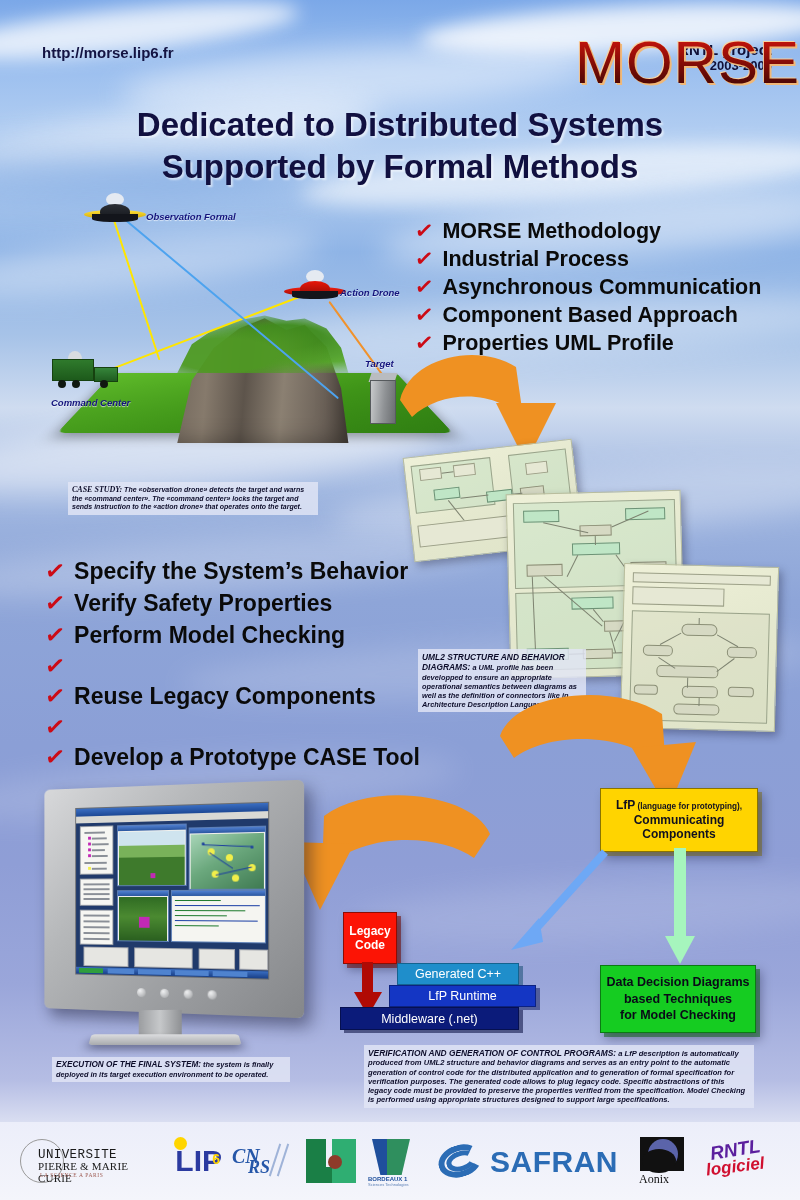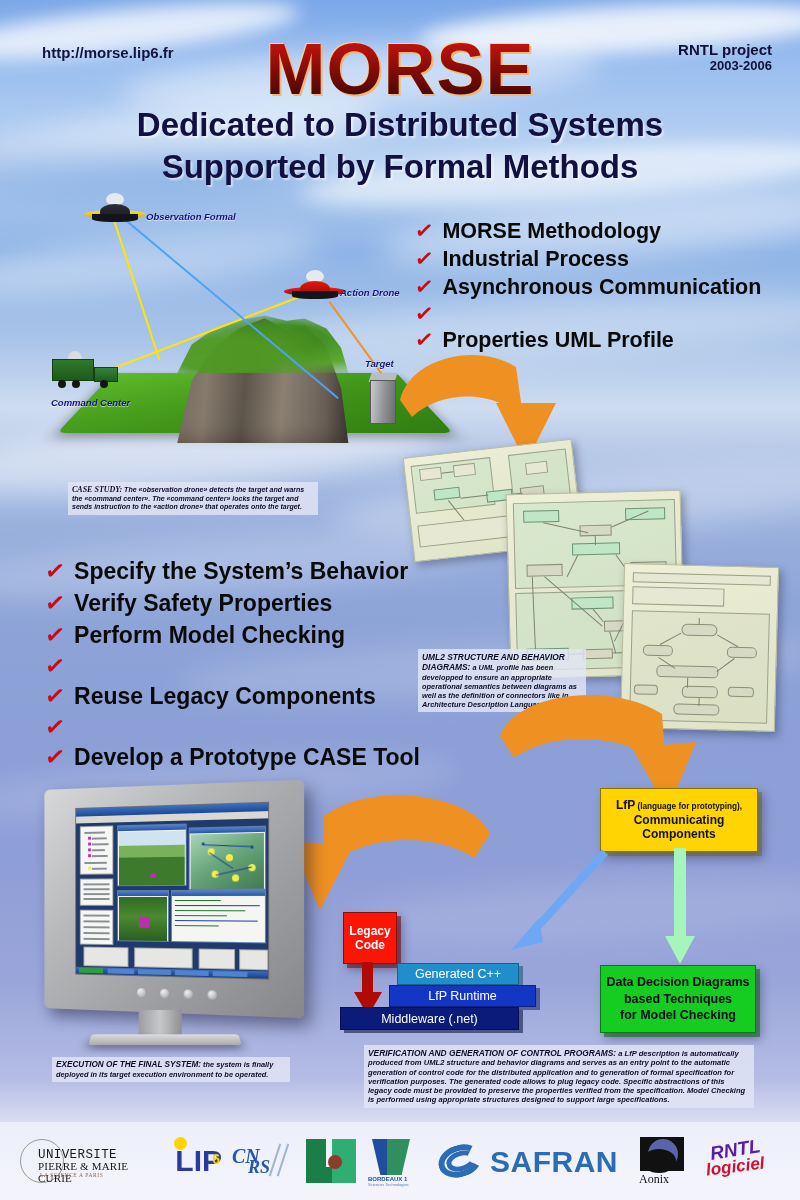--- a/index.html
+++ b/index.html
@@ -50,22 +50,22 @@
     font-size: 15px; font-weight: bold; color: #131342;
   }
   #rntl {
     position: absolute; right: 28px; top: 42px;
     text-align: right; font-size: 15px; font-weight: bold;
     color: #101038; line-height: 1.12;
   }
   #rntl .yr { font-size: 13px; }
   #morse-title {
     position: absolute; left: 0; right: 0; top: 28px;
-    text-align: center;
-    font-size: 72px; font-weight: bold; letter-spacing: 1px;
+    text-align: right;
+    font-size: 60px; font-weight: normal; letter-spacing: 1px;
     background: linear-gradient(180deg,#8f1308 0%,#c1140c 18%,#7d0b06 55%,#2b0503 100%);
     -webkit-background-clip: text; background-clip: text;
     color: transparent;
     text-shadow: 0 0 0 rgba(0,0,0,0);
     filter: drop-shadow(2px 2px 0 #f0b878) drop-shadow(-1px -1px 0 #f7d2a0);
   }
   .subtitle {
     position: absolute; left: 0; right: 0;
     text-align: center; font-weight: bold;
     font-size: 33px; color: #111040;
@@ -483,20 +483,21 @@
     <li>
         <span class="tick">✓</span>
         <span>Industrial Process</span>
       </li>
     <li>
         <span class="tick">✓</span>
         <span>Asynchronous Communication</span>
       </li>
     <li>
         <span class="tick">✓</span>
+        <span>Component Based Approach</span>
       </li>
     <li>
         <span class="tick">✓</span>
         <span>Properties UML Profile</span>
       </li>
   </ul>
 
   <ul class="checklist" id="list-b">
     <li>
         <span class="tick">✓</span>

